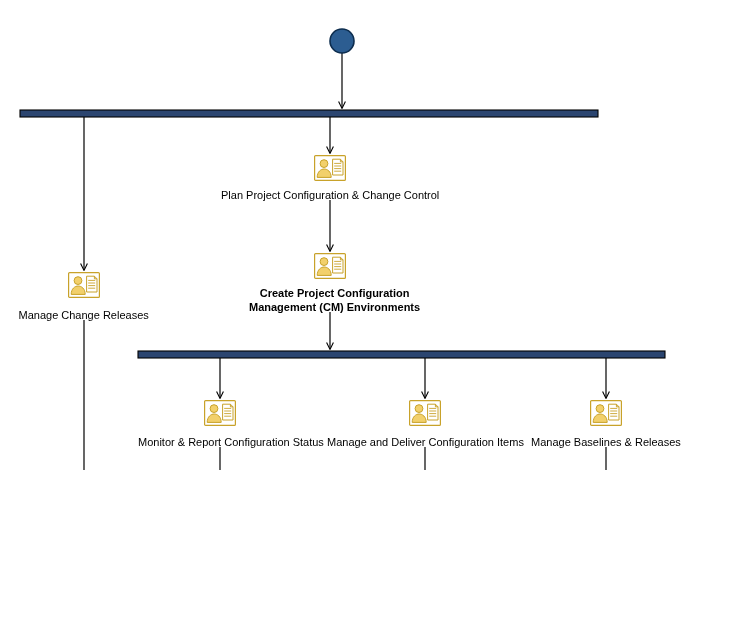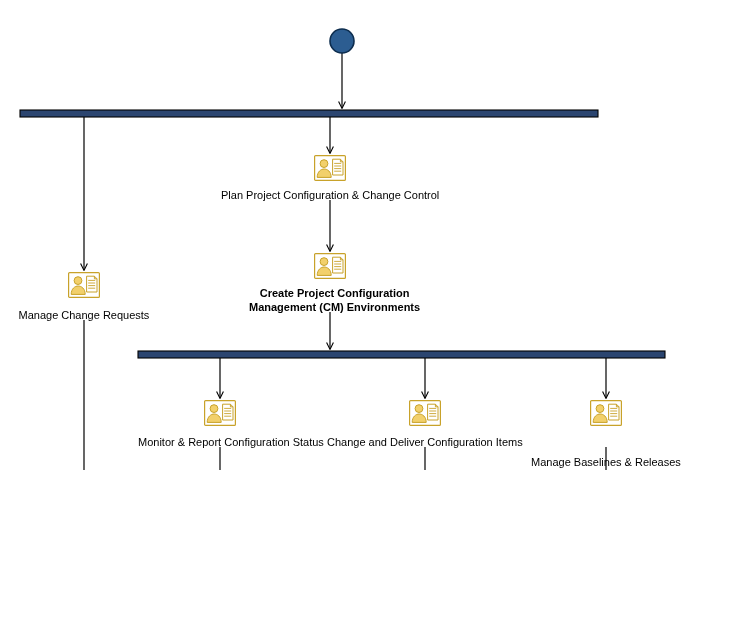--- a/index.html
+++ b/index.html
@@ -150,19 +150,19 @@
           <line x1="20.2" y1="8.4" x2="27.2" y2="8.4" stroke="#c8a22a" stroke-width="0.9"></line>
           <line x1="20.2" y1="11" x2="27.2" y2="11" stroke="#c8a22a" stroke-width="0.9"></line>
           <line x1="20.2" y1="13.6" x2="27.2" y2="13.6" stroke="#c8a22a" stroke-width="0.9"></line>
           <line x1="20.2" y1="16.2" x2="27.2" y2="16.2" stroke="#c8a22a" stroke-width="0.9"></line>
         </svg></div>
     </div>
   <div id="labels-layer">
       <div class="node-label" style="left: 221px; top: 188px;">Plan Project Configuration &amp; Change Control</div>
       <div class="node-label" style="left: 249px; top: 286px; font-weight: bold;">Create Project Configuration
 Management (CM) Environments</div>
-      <div class="node-label" style="left: 18.5px; top: 308px;">Manage Change Requests</div>
+      <div class="node-label" style="left: 18.5px; top: 308px;">Manage Change Releases</div>
       <div class="node-label" style="left: 138px; top: 435px;">Monitor &amp; Report Configuration Status</div>
-      <div class="node-label" style="left: 327px; top: 435px;">Change and Deliver Configuration Items</div>
-      <div class="node-label" style="left: 531px; top: 455px;">Manage Baselines &amp; Releases</div>
+      <div class="node-label" style="left: 327px; top: 435px;">Manage and Deliver Configuration Items</div>
+      <div class="node-label" style="left: 531px; top: 435px;">Manage Baselines &amp; Releases</div>
     </div>
 
 </div>
 
 </body></html>

